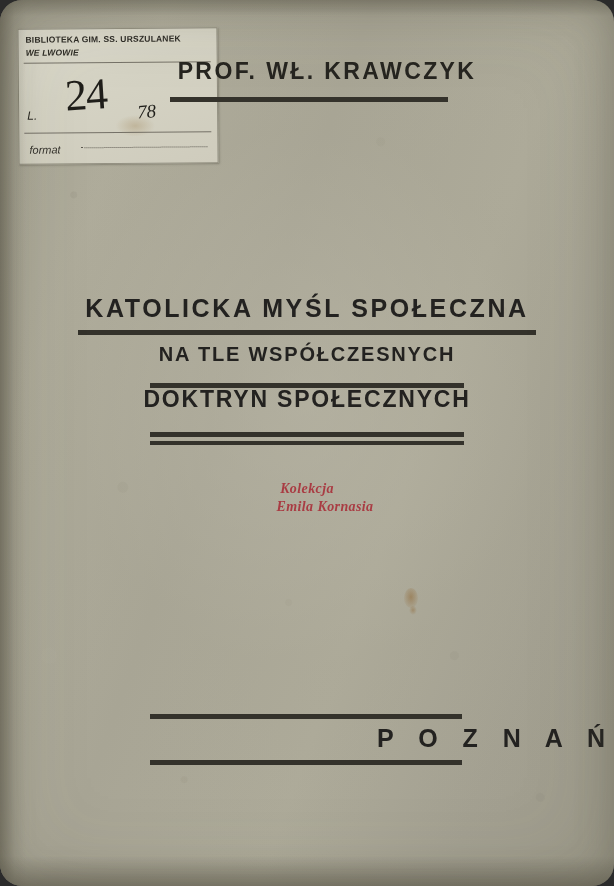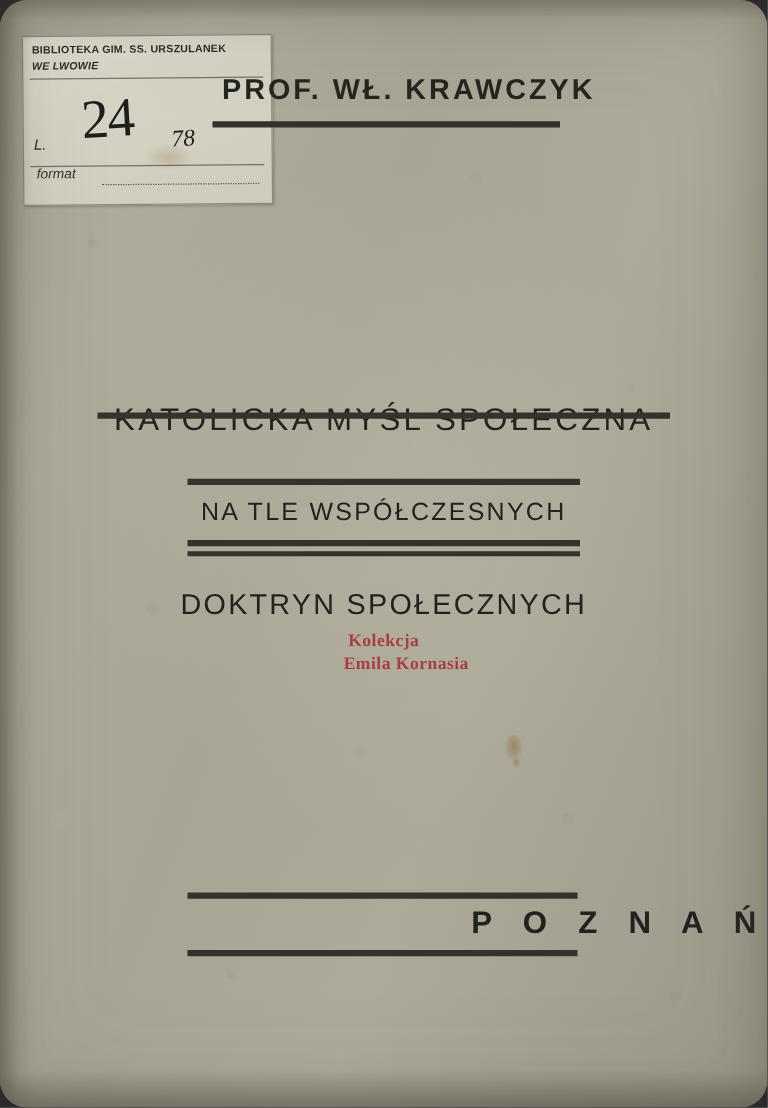--- a/index.html
+++ b/index.html
@@ -133,21 +133,21 @@
     position: absolute;
     left: 118px; top: 72px;
     font-size: 19px;
     font-family: "Liberation Serif", serif;
     font-style: italic;
     color: #1f1e1a;
     transform: rotate(-4deg);
   }
   #sticker .st-format {
     position: absolute;
-    left: 10px; top: 104px;
+    left: 10px; top: 114px;
     font-size: 11px;
     font-style: italic;
     color: #33312b;
   }
   #sticker .st-dots {
     position: absolute;
     left: 62px; top: 118px;
     right: 10px;
     border-bottom: 1px dotted #5d5a50;
   }
@@ -185,53 +185,53 @@
   }
 
   
   #title-block {
     position: absolute;
     left: 0; right: 0;
     top: 296px;
     text-align: center;
   }
   .t-line {
-    font-weight: normal;
+    font-weight: bold;
     color: #232220;
     letter-spacing: 2.2px;
     white-space: nowrap;
     line-height: 1;
-    margin-top: 28px;
   }
   .t1 { font-size: 25px; letter-spacing: 2.6px; }
   .t2 { font-size: 20px; letter-spacing: 1.8px; }
   .t3 { font-size: 23px; letter-spacing: 1.8px; }
   .t-rule {
     position: absolute;
     height: 5px;
     background: #34322b;
   }
   #rule1 { left: 78px;  width: 458px; top: 330px; }
   #rule2 { left: 150px; width: 314px; top: 383px; }
   #rule3 { left: 150px; width: 314px; top: 432px; }
   #rule3b{ left: 150px; width: 314px; top: 441px; height: 4px; }
 
   
   #stamp {
     position: absolute;
     left: 0; right: 0;
-    top: 505px;
+    top: 480px;
     text-align: center;
     color: #a9333c;
     font-family: "Liberation Serif", serif;
     font-weight: bold;
     font-size: 14px;
     line-height: 1.25;
     letter-spacing: .4px;
     opacity: .92;
+    font-style: italic;
   }
   #stamp .s2 { display: block; padding-left: 36px; }
 
   
   #spot1 {
     position: absolute;
     left: 404px; top: 588px;
     width: 14px; height: 20px;
     border-radius: 50%;
     background: radial-gradient(ellipse at 50% 45%, rgba(143,103,52,.55), rgba(143,103,52,.12) 65%, rgba(143,103,52,0) 100%);

